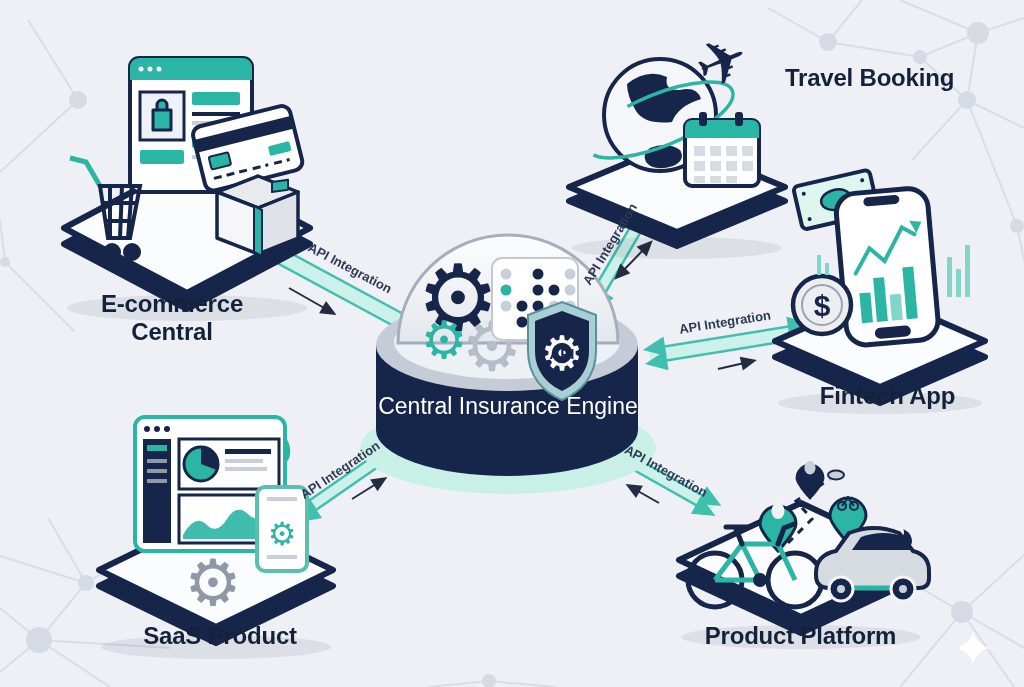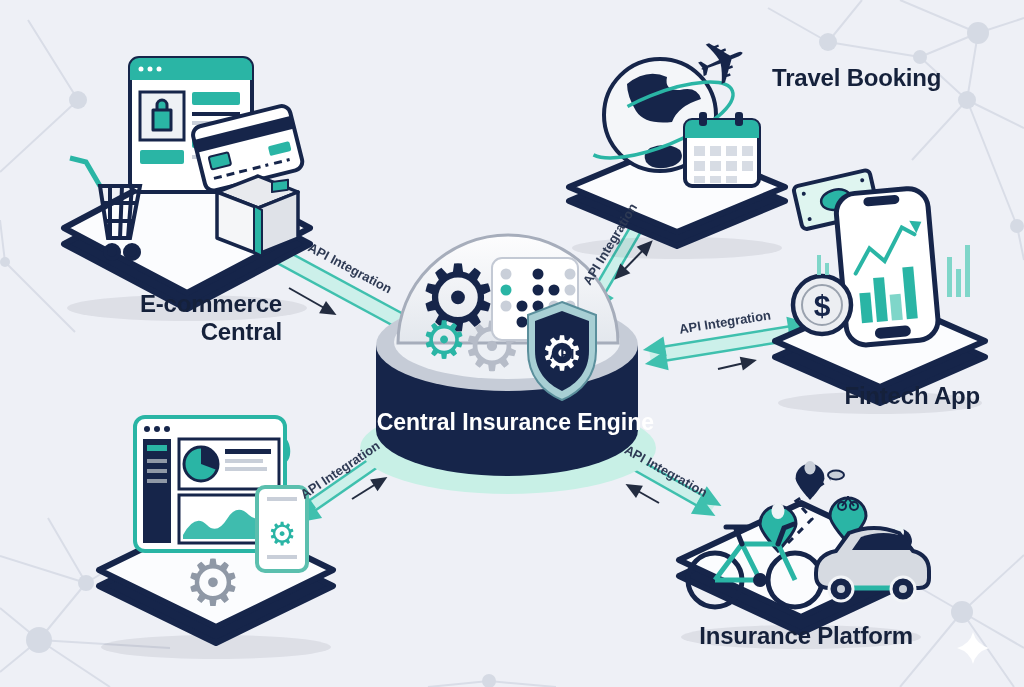--- a/index.html
+++ b/index.html
@@ -2,27 +2,27 @@
 <html><head>
 <meta charset="utf-8">
 <style>
   html,body{margin:0;padding:0;background:#eef0f6;}
   #stage{position:relative;width:1024px;height:687px;overflow:hidden;background:#eef0f6;
          font-family:"Liberation Sans",sans-serif;}
   #stage svg{display:block;overflow:visible;}
   .layer{position:absolute;left:0;top:0;}
   .tile{position:absolute;}
   .lbl{position:absolute;font-weight:bold;font-size:24px;line-height:28px;color:#15213b;
-       text-align:right;letter-spacing:-0.2px;}
-  .lbl-left{text-align:left;}
+       text-align:center;letter-spacing:-0.2px;}
+  .lbl-left{text-align:center;}
   .lbl span{display:block;}
   .conn-label{position:absolute;font-size:13px;font-weight:bold;color:#2e3a54;white-space:nowrap;
               transform-origin:center center;}
-  .engine-label{position:absolute;left:0;top:196px;width:100%;text-align:right;color:#ffffff;
-                font-weight:bold;font-size:23px;line-height:28px;}
+  .engine-label{position:absolute;left:0;top:180px;width:100%;text-align:center;color:#ffffff;
+                font-weight:normal;font-size:23px;line-height:28px;}
 </style>
 </head>
 <body>
 
 <div id="stage">
 
   <svg class="layer" width="1024" height="687" viewBox="0 0 1024 687">
     <g stroke="#d9dde7" stroke-width="2" fill="none">
       <path d="M78 100 L0 172 M78 100 L28 20"></path>
       <path d="M828 42 L920 57 M920 57 L978 33 M978 33 L1024 18 M978 33 L900 0 M828 42 L768 8 M828 42 L862 0"></path>
@@ -394,22 +394,25 @@
   <div class="lbl" style="left:62px;top:290px;width:220px">
     <span>E-commerce</span>
     <span>Central</span>
   </div>
   <div class="lbl lbl-left" style="left:772px;top:64px;width:195px">
     <span>Travel Booking</span>
   </div>
   <div class="lbl" style="left:795px;top:382px;width:185px">
     <span>Fintech App</span>
   </div>
+  <div class="lbl" style="left:115px;top:622px;width:210px">
+    <span>SaaS Product</span>
+  </div>
   <div class="lbl" style="left:688px;top:622px;width:225px">
-    <span>Insurance Platform</span>
+    <span>Product Platform</span>
   </div>
 
   <div class="conn-label" style="left:350px;top:268px;transform:translate(-50%,-50%) rotate(28deg)">API Integration</div>
   <div class="conn-label" style="left:610px;top:244px;transform:translate(-50%,-50%) rotate(-59deg)">API Integration</div>
   <div class="conn-label" style="left:725px;top:322px;transform:translate(-50%,-50%) rotate(-9deg)">API Integration</div>
   <div class="conn-label" style="left:340px;top:470px;transform:translate(-50%,-50%) rotate(-34deg)">API Integration</div>
   <div class="conn-label" style="left:666px;top:471px;transform:translate(-50%,-50%) rotate(29deg)">API Integration</div>
 
 </div>
 

